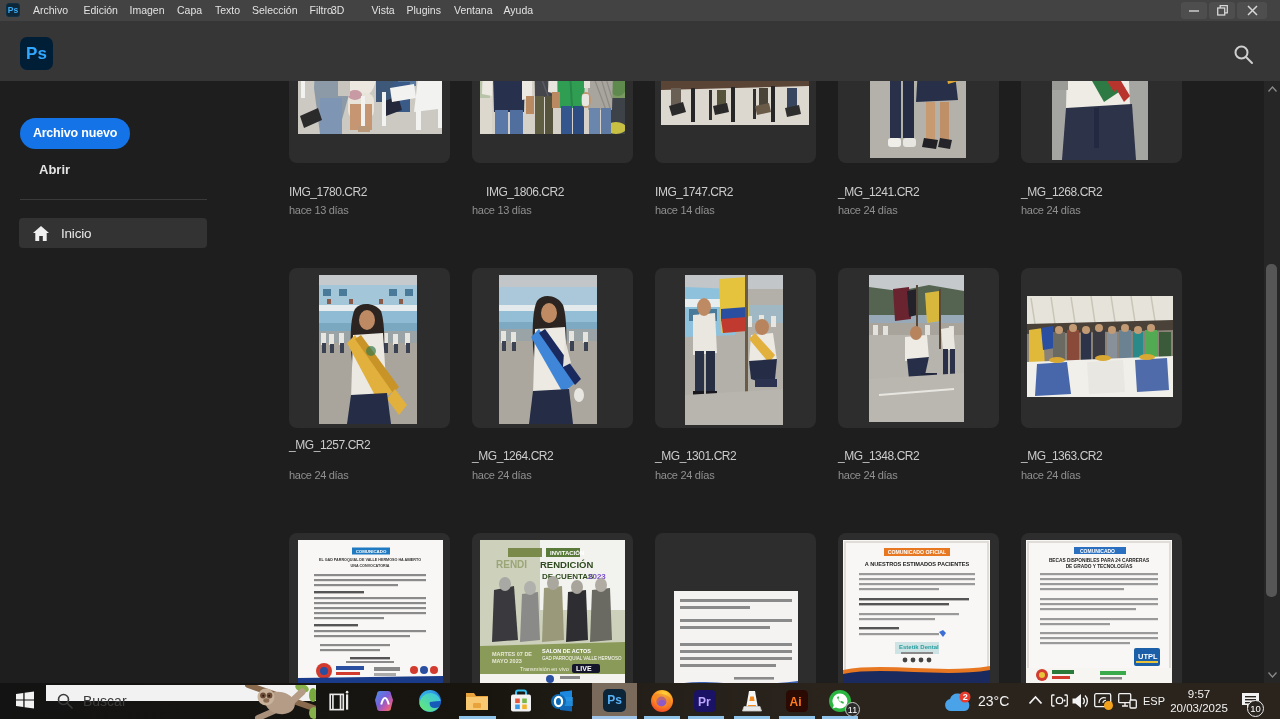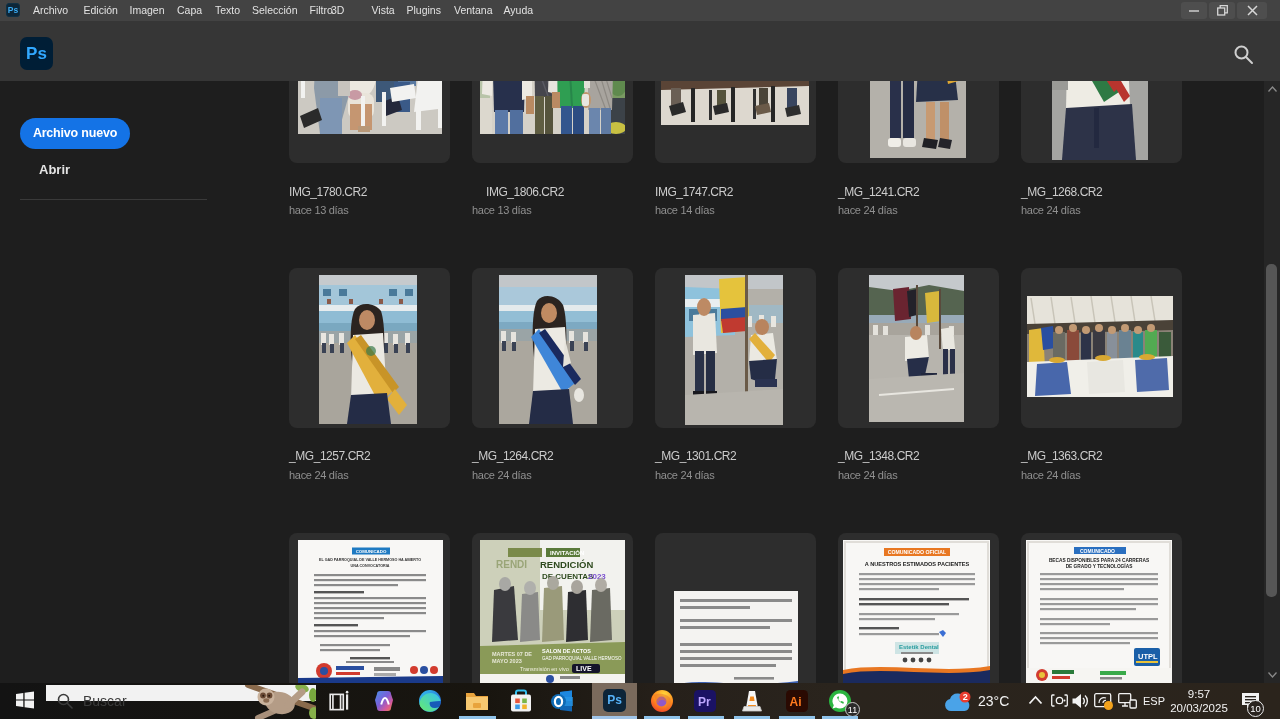--- a/index.html
+++ b/index.html
@@ -95,20 +95,26 @@
     <svg class="abs" style="left:1233px;top:23px;" width="21" height="21" viewBox="0 0 21 21" fill="none">
       <circle cx="8.5" cy="8.5" r="6" stroke="#cfcfcf" stroke-width="2"></circle>
       <line x1="13" y1="13" x2="19" y2="19" stroke="#cfcfcf" stroke-width="2" stroke-linecap="round"></line>
     </svg>
   </div>
 
   <div id="sidebar">
     <div id="newbtn">Archivo nuevo</div>
     <div id="abrir">Abrir</div>
     <div id="sidediv"></div>
+    <div id="iniciorow">
+      <svg style="margin-left:14px;" width="16" height="15" viewBox="0 0 16 15" fill="#efefef">
+        <path d="M8 0 L16 7 L13.7 7 L13.7 15 L9.8 15 L9.8 10 L6.2 10 L6.2 15 L2.3 15 L2.3 7 L0 7 Z"></path>
+      </svg>
+      <span style="margin-left:12px;">Inicio</span>
+    </div>
   </div>
 
   <div id="content">
 
     <div class="card" style="left:19px;top:-78px;"></div>
     <div class="card" style="left:202px;top:-78px;"></div>
     <div class="card" style="left:385px;top:-78px;"></div>
     <div class="card" style="left:568px;top:-78px;"></div>
     <div class="card" style="left:751px;top:-78px;"></div>
 
@@ -418,21 +424,21 @@
 <path d="M10 68 L40 66 L44 98 L8 100 Z" fill="#2a4fa0" opacity="0.85"></path>
 <path d="M60 66 L96 64 L98 96 L62 98 Z" fill="#e8e7e1"></path>
 <path d="M108 64 L140 62 L142 94 L110 96 Z" fill="#274a9a" opacity="0.8"></path>
 <g fill="#d8a832">
             <ellipse cx="30" cy="64" rx="8" ry="3"></ellipse>
             <ellipse cx="76" cy="62" rx="8" ry="3"></ellipse>
             <ellipse cx="120" cy="61" rx="8" ry="3"></ellipse>
           </g>
 </svg></div>
 
-    <div class="fname" style="left:19px;top:368px;">_MG_1257.CR2</div>
+    <div class="fname" style="left:19px;top:357px;">_MG_1257.CR2</div>
     <div class="fdate" style="left:19px;top:388px;">hace 24 días</div>
     <div class="fname" style="left:202px;top:368px;">_MG_1264.CR2</div>
     <div class="fdate" style="left:202px;top:388px;">hace 24 días</div>
     <div class="fname" style="left:385px;top:368px;">_MG_1301.CR2</div>
     <div class="fdate" style="left:385px;top:388px;">hace 24 días</div>
     <div class="fname" style="left:568px;top:368px;">_MG_1348.CR2</div>
     <div class="fdate" style="left:568px;top:388px;">hace 24 días</div>
     <div class="fname" style="left:751px;top:368px;">_MG_1363.CR2</div>
     <div class="fdate" style="left:751px;top:388px;">hace 24 días</div>
 

